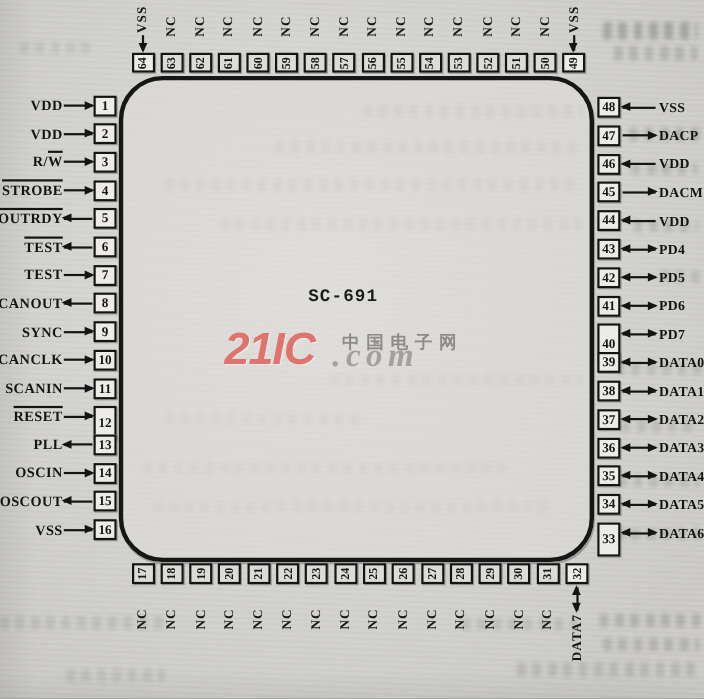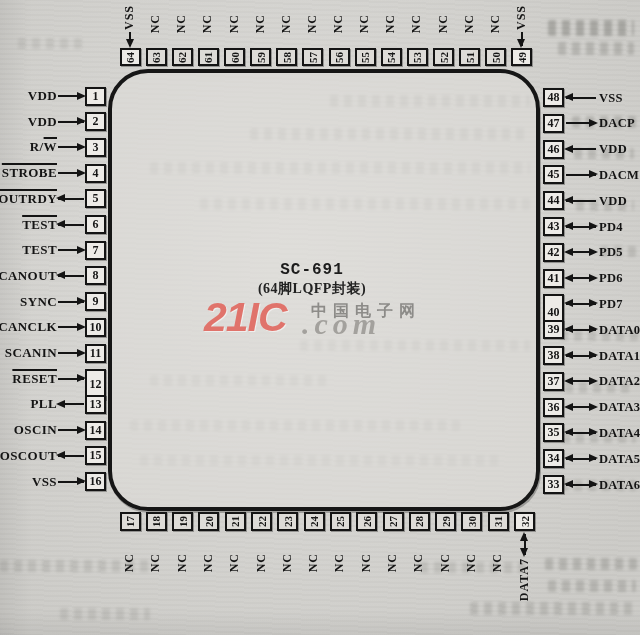--- a/index.html
+++ b/index.html
@@ -94,21 +94,20 @@
       <div class="g" style="left: 0px; top: 560px; width: 150px; height: 12px; opacity: 0.16;"></div>
       <div class="g" style="left: 420px; top: 562px; width: 105px; height: 11px; opacity: 0.16;"></div>
       <div class="g" style="left: 470px; top: 602px; width: 165px; height: 13px; opacity: 0.2;"></div>
       <div class="g" style="left: 60px; top: 608px; width: 90px; height: 12px; opacity: 0.14;"></div>
     </div>
 
   <div class="chip"></div>
 
   <div class="chip-title-block">
     <div class="ct1">SC-691</div>
-    <div class="ct2">(64脚LQFP封装)</div>
   </div>
 
   <div class="wm-brand" style="color: rgb(224, 115, 107);">21IC</div>
   <div class="wm-site">中国电子网</div>
   <div class="wm-domain">.com</div>
 
   <div id="pins">
       <div class="pbox" style="left: 85px; top: 86.5px; width: 21px; height: 19px;">
         <span class="pnum">1</span>
       </div>
@@ -360,21 +359,21 @@
       <div class="plabel rside" style="left: 599px; top: 423.9px;">DATA4</div>
       <div class="pbox" style="left: 543px; top: 449.2px; width: 21px; height: 19px; align-items: center;">
         <span class="pnum">34</span>
       </div>
       <div class="arrow" style="left: 565px; top: 453.7px; width: 32px; height: 10px;">
         <div class="shaft-h"></div>
         <span class="ah ah-l"></span>
         <span class="ah ah-r"></span>
       </div>
       <div class="plabel rside" style="left: 599px; top: 449.7px;">DATA5</div>
-      <div class="pbox" style="left: 543px; top: 475px; width: 21px; height: 19px;">
+      <div class="pbox" style="left: 543px; top: 475px; width: 21px; height: 31px;">
         <span class="pnum">33</span>
       </div>
       <div class="arrow" style="left: 565px; top: 479.5px; width: 32px; height: 10px;">
         <div class="shaft-h"></div>
         <span class="ah ah-l"></span>
         <span class="ah ah-r"></span>
       </div>
       <div class="plabel rside" style="left: 599px; top: 475.5px;">DATA6</div>
       <div class="pbox" style="left: 119.5px; top: 48px; width: 21px; height: 18px;">
         <span class="vnum">64</span>

